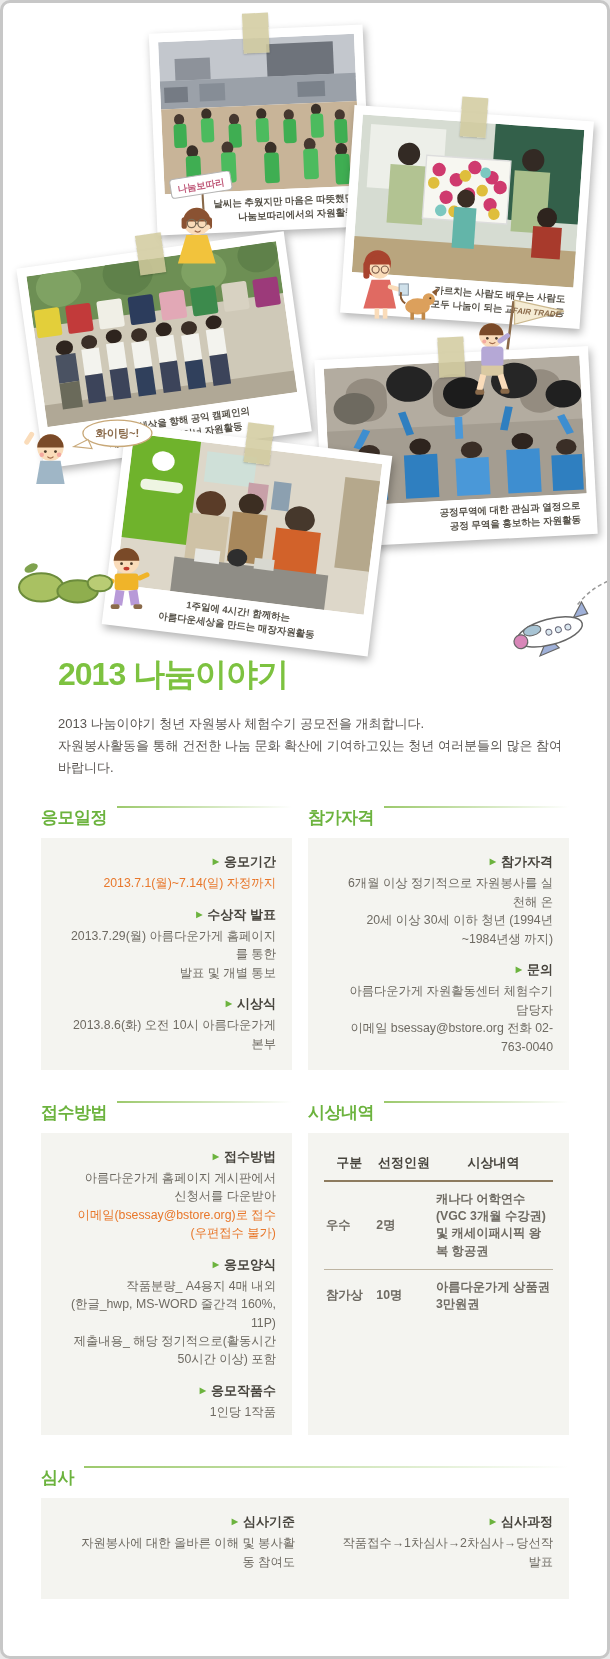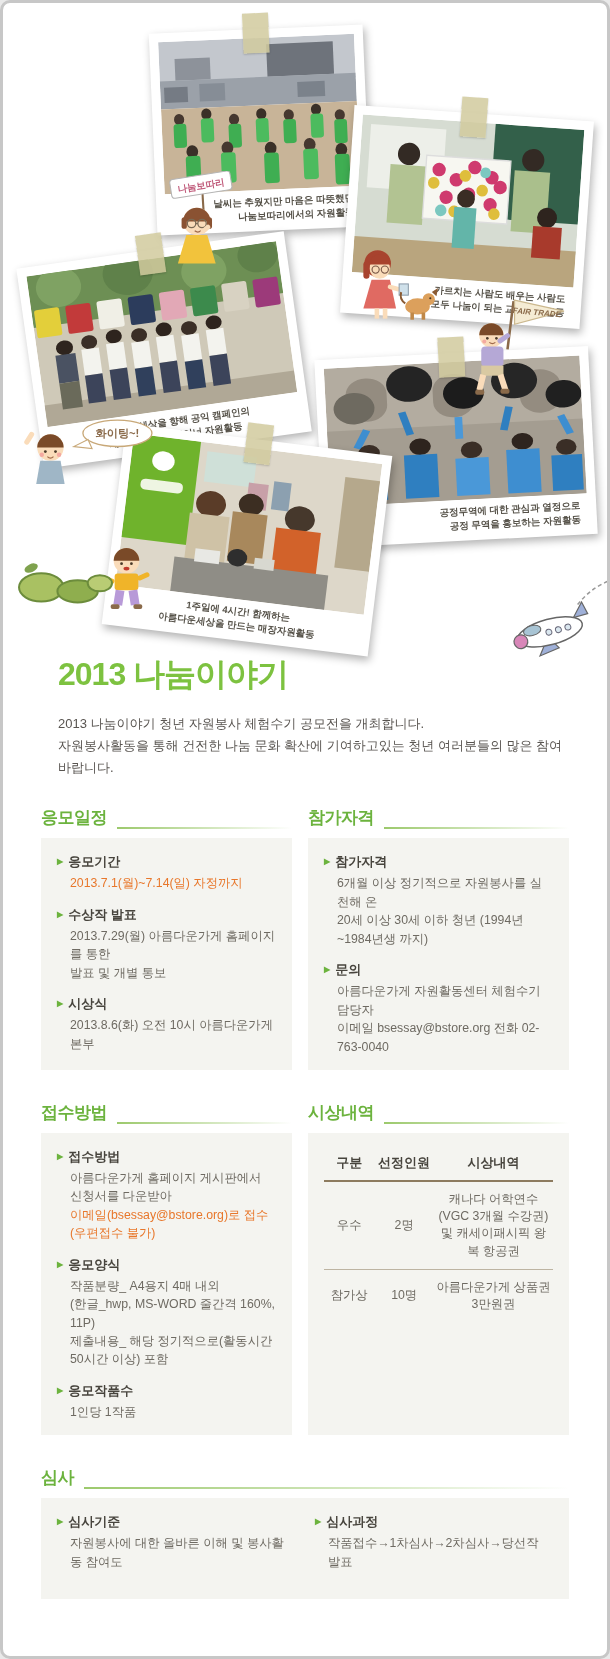--- a/index.html
+++ b/index.html
@@ -24,36 +24,36 @@
   .title-sub { font-size:32px; font-weight:bold; color:#7dc240; letter-spacing:-1px; }
   .title-main { font-size:37px; color:#141414; letter-spacing:-2px; margin-top:5px; }
   .title-main .t-normal { font-weight:500; }
   .title-main .t-bold { font-weight:800; }
   .intro { padding:16px 40px 0 55px; font-size:13px; color:#595551; line-height:1.68; }
 
   
   .sections { padding:0 38px; }
   .sec-row2 { display:grid; grid-template-columns:1fr 1.04fr; column-gap:16px; }
   .sec { margin-top:28px; }
-  .sec-head { display:flex; align-items:flex-end; gap:10px; }
+  .sec-head { display:flex; align-items:flex-start; gap:10px; }
   .sec-title { font-size:17px; font-weight:bold; color:#6cb33e; letter-spacing:-0.5px; white-space:nowrap; }
   .sec-line { flex:1; height:2px; background:linear-gradient(to right,#9cc96c,rgba(236,244,226,0)); }
   .sec-box { background:#f4f4f0; margin-top:9px; padding:15px 16px; height:calc(100% - 35px); }
   .sec-box.auto { height:auto; }
-  .item { margin-bottom:13px; }
+  .item { margin-bottom:13px;text-align:right; }
   .item:last-child { margin-bottom:2px; }
   .item-label { font-size:13px; font-weight:bold; color:#47443d; margin-bottom:3px; }
   .tri { color:#6cb33e; font-size:8px; vertical-align:2px; margin-right:5px; }
   .item-body { font-size:12.3px; color:#6e6a62; line-height:1.5; padding-left:13px; }
   .hl { color:#e8772b; }
   .award-table { width:100%; border-collapse:collapse; font-size:12.3px; margin-top:2px; }
   .award-table th { font-size:13px; font-weight:bold; color:#47443d; padding:4px 2px 8px;
                     border-bottom:2px solid #8d7b5f; }
-  .award-table td { color:#6e6a62; padding:9px 2px; text-align:center; vertical-align:middle;
-                    border-bottom:1px solid #bdb4a2; line-height:1.4; }
+  .award-table td { color:#6e6a62; padding:9px 2px; text-align:left; vertical-align:middle;
+                    border-bottom:1px solid #bdb4a2; line-height:1.4;font-weight:bold; }
   .award-table tr:last-child td { border-bottom:none; }
   .judge-box { display:grid; grid-template-columns:1fr 1fr; column-gap:20px; }
 </style>
 </head>
 <body>
 
 <div class="poster">
 
   <div class="collage">
 

